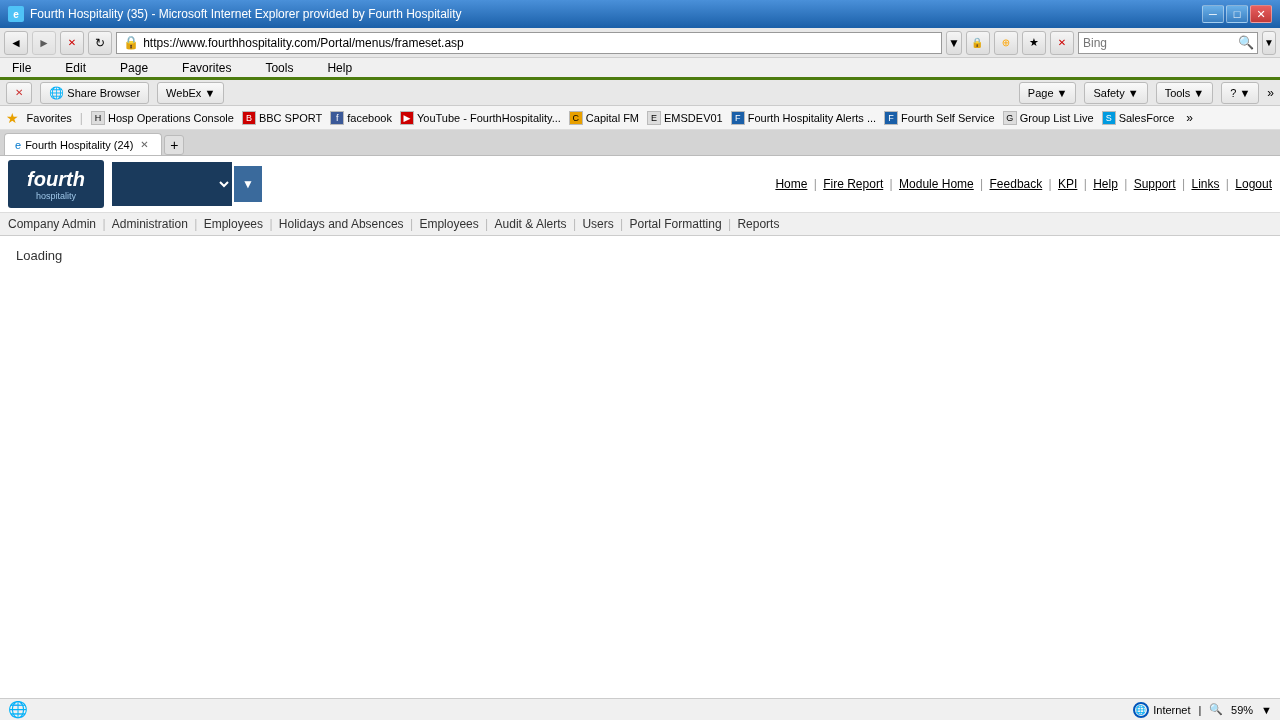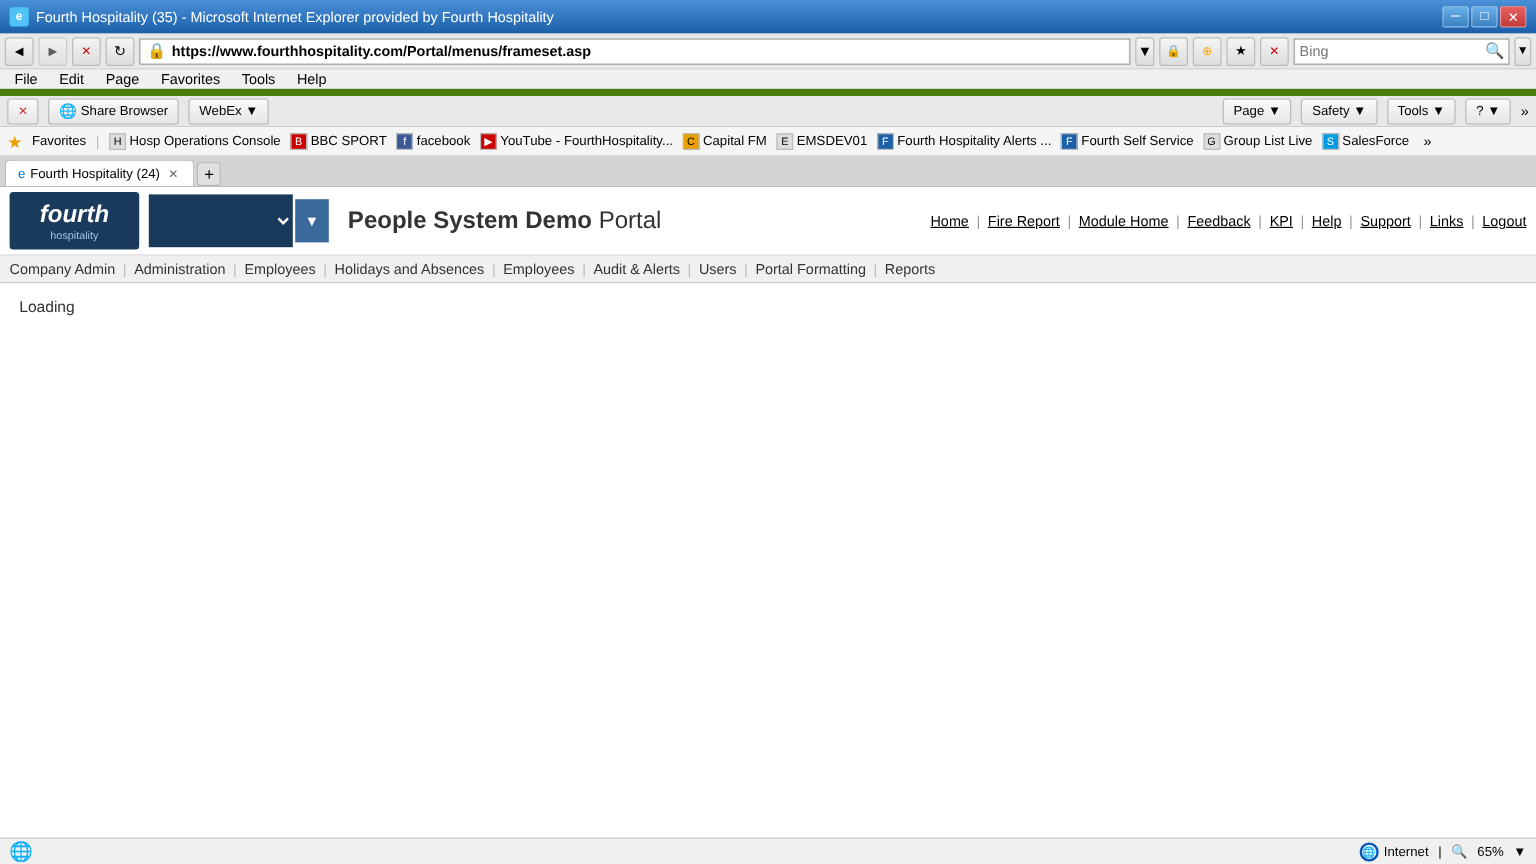--- a/index.html
+++ b/index.html
@@ -66,43 +66,42 @@
       height: 22px;
       border: 1px solid #999;
       background: white;
       padding: 0 6px;
       font-size: 12px;
       display: flex; align-items: center;
     }
     .address-bar input {
       border: none; outline: none; width: 100%; font-size: 12px;
       background: transparent;
-      font-weight: bold;
     }
     .search-bar {
       width: 180px;
       height: 22px;
       border: 1px solid #999;
       background: white;
       display: flex; align-items: center;
       padding: 0 4px;
     }
     .search-bar input {
       border: none; outline: none; flex: 1; font-size: 12px; background: transparent;
     }
 
     
     #menu-bar {
       background: #f0f0f0;
       height: 22px;
       display: flex;
       align-items: center;
       padding: 0 4px;
-      border-bottom: 6px solid #4d7c0f;
-      gap: 2px;
+      border-bottom: 3px solid #4d7c0f;
+      gap: 18px;
     }
     .menu-item {
       padding: 2px 8px;
       font-size: 12px;
       cursor: pointer;
       border-radius: 3px;
     }
     .toolbar-btn {
       height: 22px;
       border: 1px solid #bbb;
@@ -205,21 +204,21 @@
       display: flex;
       align-items: center;
       padding: 4px 8px;
       justify-content: space-between;
       background: white;
     }
     #portal-logo {
       display: flex; align-items: center; gap: 4px;
     }
     .logo-box {
-      width: 108px; height: 48px;
+      width: 96px; height: 48px;
       background: #1a3a5c;
       display: flex; align-items: center; justify-content: center;
       border-radius: 3px;
     }
 
     #hr-dropdown {
       display: flex; align-items: center; gap: 2px;
     }
     .hr-select {
       background: #1a3a5c;
@@ -467,25 +466,20 @@
           </div>
         </div>
 
         <div style="display:flex; align-items:center; flex:1; gap:8px; padding-left:8px;">
           <div id="hr-dropdown">
             <select class="hr-select">
               <option>HR</option>
             </select>
             <button class="hr-arrow">▼</button>
           </div>
-          <div id="portal-title">
-            <span>
-              <span style="font-size:20px; font-weight:bold; color:#333;">People System Demo</span><span style="font-size:20px; color:#333;"> Portal</span>
-            </span>
-          </div>
         </div>
 
         <div id="portal-links">
           <a>Home</a>
           <span class="sep"> | </span>
           <a>Fire Report</a>
           <span class="sep"> | </span>
           <a>Module Home</a>
           <span class="sep"> | </span>
           <a>Feedback</a>
@@ -534,18 +528,18 @@
     <div class="status-left">
       <span style="font-size:16px;">🌐</span>
     </div>
     <div class="status-right">
       <div class="status-zone">
         <div class="globe-icon">🌐</div>
         <span>Internet</span>
       </div>
       <span>|</span>
       <span>🔍</span>
-      <span>65%</span>
+      <span>59%</span>
       <span style="cursor:pointer;">▼</span>
     </div>
   </div>
 
 </div>
 
 </body></html>

